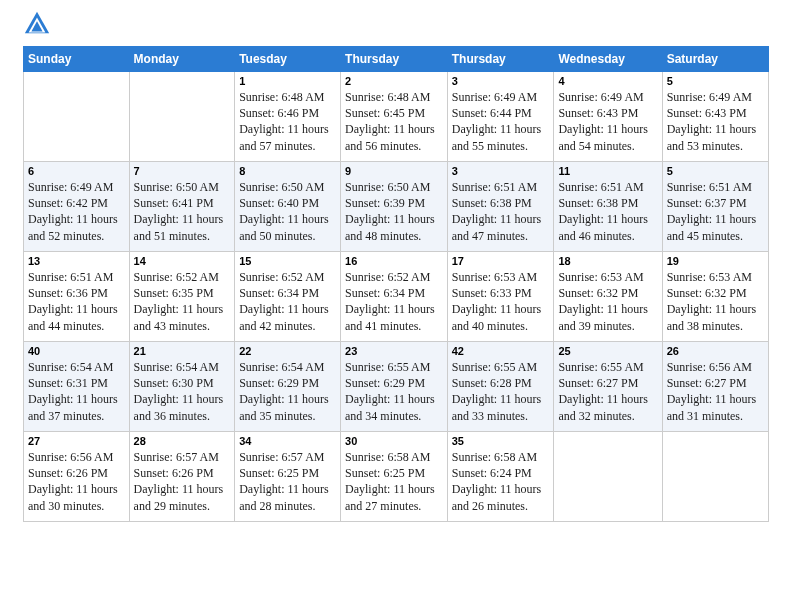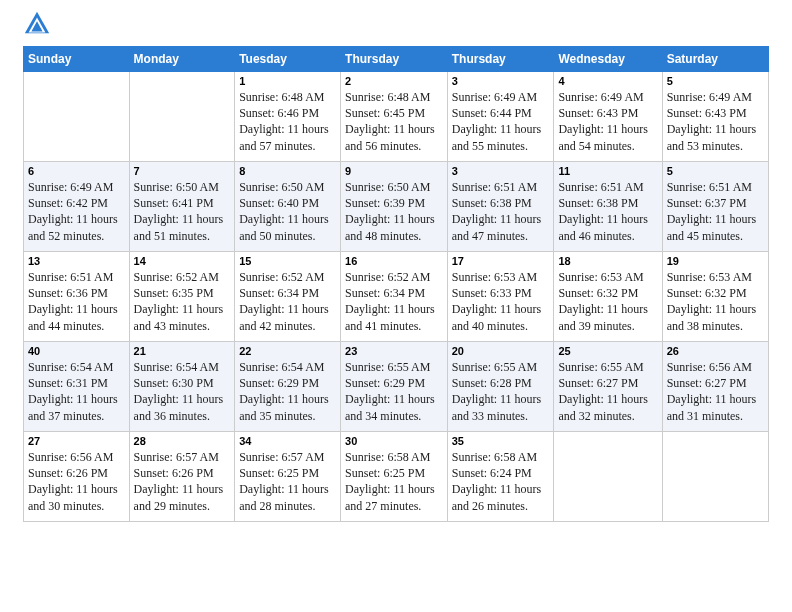--- a/index.html
+++ b/index.html
@@ -223,21 +223,21 @@
           </td>
           <td>
             <div class="cell-date">22</div>
             <div class="cell-info">Sunrise: 6:54 AM<br>Sunset: 6:29 PM<br>Daylight: 11 hours and 35 minutes.</div>
           </td>
           <td>
             <div class="cell-date">23</div>
             <div class="cell-info">Sunrise: 6:55 AM<br>Sunset: 6:29 PM<br>Daylight: 11 hours and 34 minutes.</div>
           </td>
           <td>
-            <div class="cell-date">20</div>
+            <div class="cell-date">42</div>
             <div class="cell-info">Sunrise: 6:55 AM<br>Sunset: 6:28 PM<br>Daylight: 11 hours and 33 minutes.</div>
           </td>
           <td>
             <div class="cell-date">25</div>
             <div class="cell-info">Sunrise: 6:55 AM<br>Sunset: 6:27 PM<br>Daylight: 11 hours and 32 minutes.</div>
           </td>
           <td>
             <div class="cell-date">26</div>
             <div class="cell-info">Sunrise: 6:56 AM<br>Sunset: 6:27 PM<br>Daylight: 11 hours and 31 minutes.</div>
           </td>

